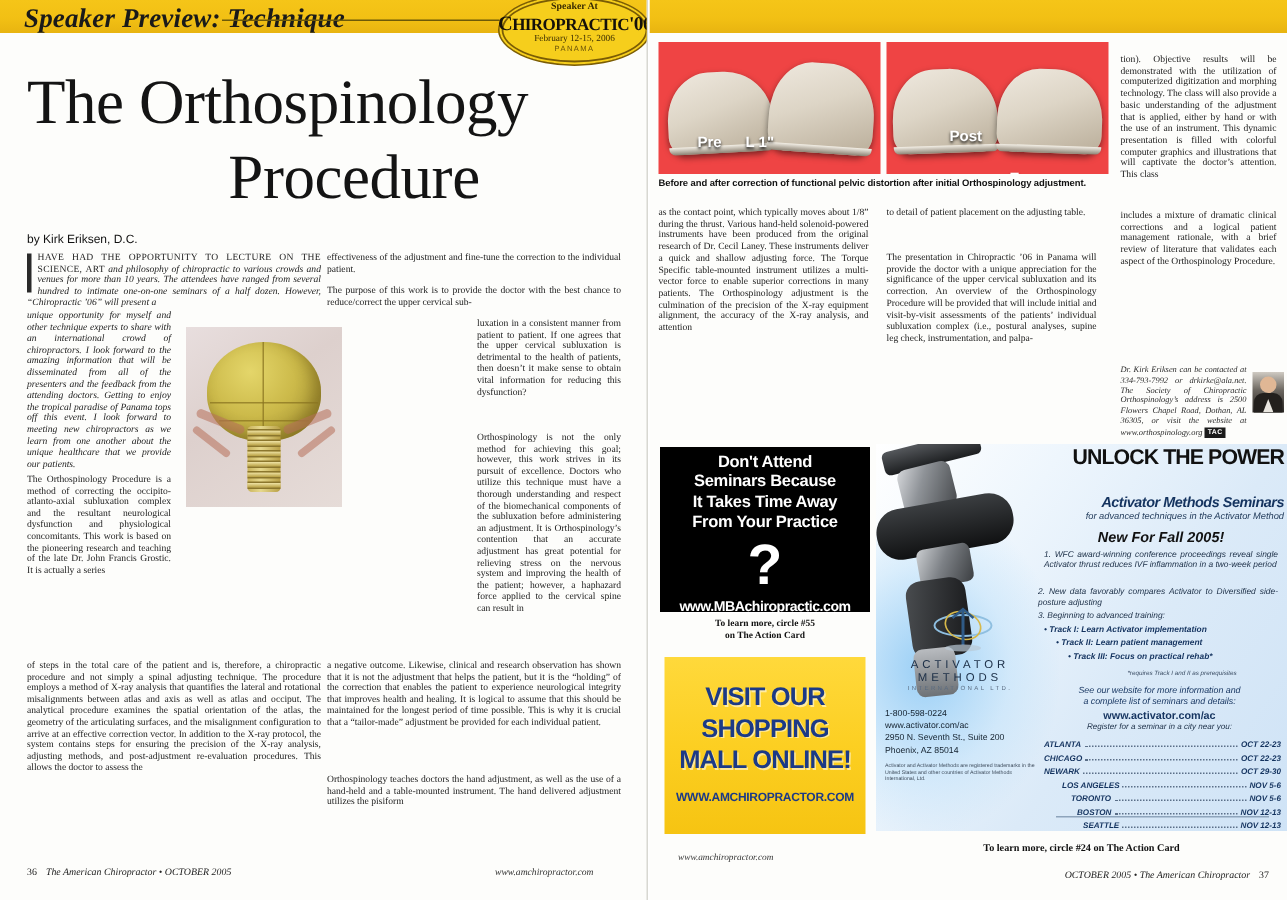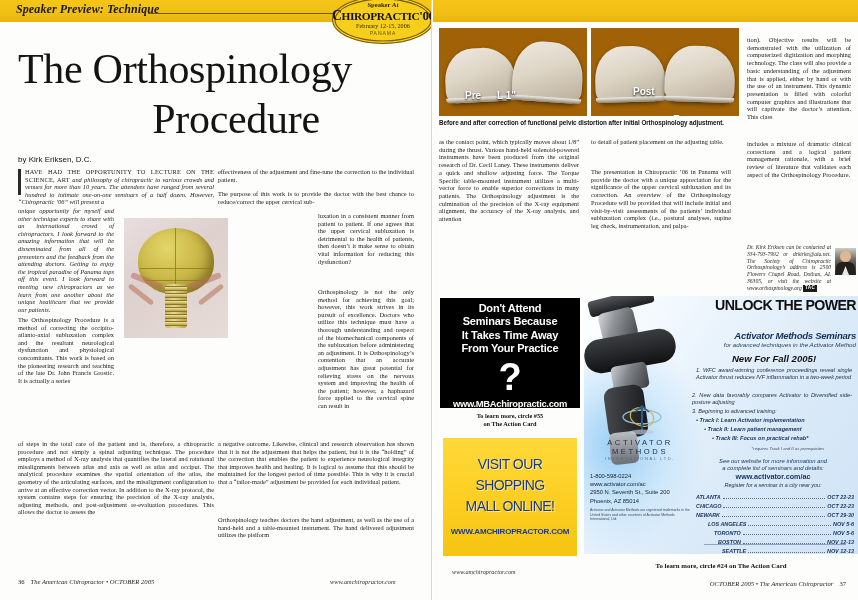--- a/index.html
+++ b/index.html
@@ -19,21 +19,21 @@
     overflow: hidden;
   }
   
   .hdr-band {
     position: absolute; left: 0; top: 0; width: 432px; height: 22px;
     background: linear-gradient(180deg,#f5c518 0%, #f2c014 55%, #e8b410 100%);
   }
   .hdr-kicker {
     position: absolute; left: 16px; top: 2px;
     font-family: "Liberation Serif", serif;
-    font-style: italic; font-weight: bold; font-size: 12px;
+    font-style: italic; font-weight: bold; font-size: 18px;
     color: #1a1a1a; letter-spacing: .1px;
   }
   .hdr-rule {
     position: absolute; left: 148px; top: 13px; width: 185px; height: 1px;
     background: #6d5a08;
   }
   
   .badge-wrap {
     position: absolute; left: 332px; top: -4px; width: 102px; height: 50px;
   }
@@ -125,21 +125,21 @@
   #right-page {
     position:absolute; left:433px; top:0; width:425px; height:600px;
     background:#fdfdfb; overflow:hidden;
   }
   .hdr-band-r {
     position:absolute; left:0; top:0; width:425px; height:22px;
     background: linear-gradient(180deg,#f5c518 0%, #f2c014 55%, #e8b410 100%);
   }
   .photo {
     position:absolute; top:28px; height:88px;
-    background:#a16207; overflow:hidden;
+    background:#ef4444; overflow:hidden;
   }
   .photo.p1 { left:6px; width:148px; }
   .photo.p2 { left:158px; width:148px; }
   .shoe {
     position:absolute; bottom:14px;
     background: linear-gradient(160deg,#efe9df 0%, #ddd5c6 45%, #b9ad99 100%);
     border-radius: 40% 46% 16% 16% / 60% 60% 22% 22%;
     box-shadow: 0 2px 4px rgba(0,0,0,.5);
   }
   .sole { position:absolute; bottom:0; height:5px; width:100%;
@@ -208,22 +208,22 @@
     line-height:8px; color:#111;
   }
 
   
   .ad-mall {
     position:absolute; left:443px; top:438px; width:134px; height:118px;
     background: linear-gradient(180deg,#ffd93b 0%, #fccf22 50%, #f6c412 100%);
     text-align:center;
   }
   .ad-mall .big {
-    font-family:"Liberation Sans", sans-serif; font-weight:normal;
-    font-size:14px; line-height:21px; color:#1c3a86; letter-spacing:-.6px;
+    font-family:"Liberation Sans", sans-serif; font-weight:bold;
+    font-size:17px; line-height:21px; color:#1c3a86; letter-spacing:-.6px;
     text-shadow: 1px 1px 0 rgba(255,255,255,.55);
   }
   .ad-mall .url {
     font-family:"Liberation Sans", sans-serif; font-weight:bold;
     font-size:8px; color:#1c3a86; letter-spacing:-.2px;
   }
   .foot-url-right-a {
     position:absolute; left:452px; top:568px;
     font-family:"Liberation Serif", serif; font-style:italic; font-size:6.2px; color:#333;
   }

